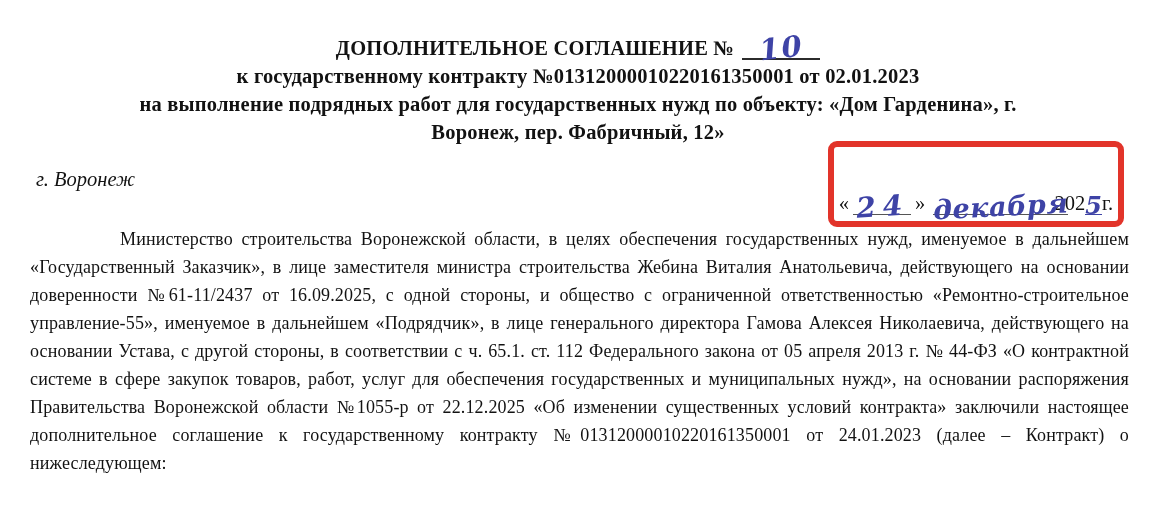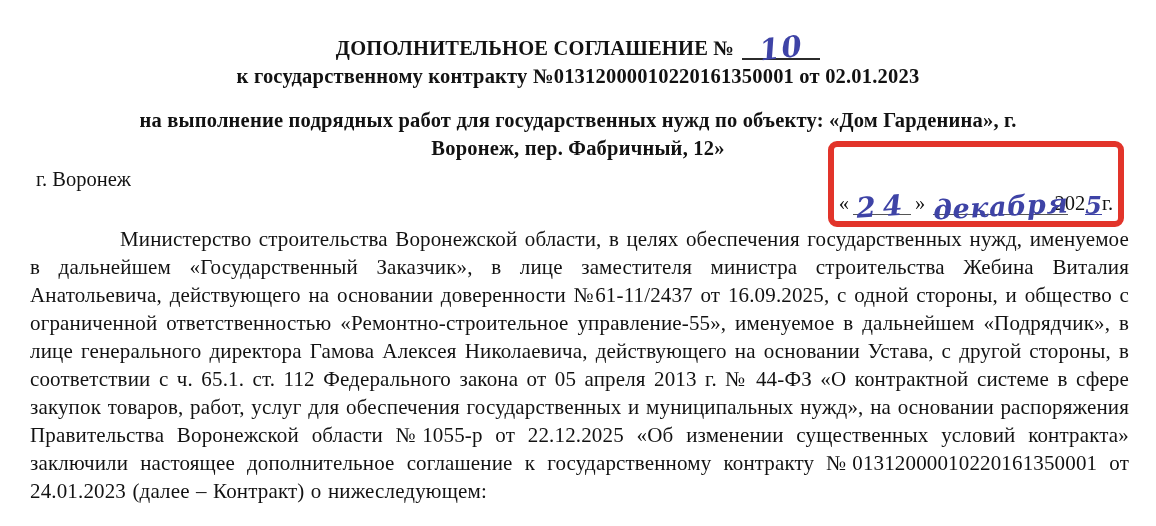--- a/index.html
+++ b/index.html
@@ -37,27 +37,28 @@
     color:#3e43a6;
     font-weight:bold;
   }
   .hw-number{
     display:inline-block;
     font-size:29px;
     transform:rotate(-7deg) translateY(3px);
     letter-spacing:2px;
   }
   .title-line3{
-    max-width:952px;margin:16px auto;
+    max-width:952px;margin:0 auto;
   }
 
   
   .city{
     position:absolute;top:168px;left:36px;
     font-size:20.5px;
+    font-style:italic;
   }
   .date-box{
     position:absolute;top:141px;right:32px;
     width:284px;height:68px;
     border:6px solid #e2342a;
     border-radius:9px;
     display:flex;align-items:flex-end;justify-content:center;
     padding-bottom:6px;
     font-size:20.5px;
     white-space:nowrap;
@@ -82,21 +83,21 @@
   .digit-slot{min-width:16px;border-bottom-color:#3e43a6;}
   .hw-digit{display:inline-block;font-size:24px;transform:translateY(2px);}
   .printed{position:relative;z-index:1;}
 
   
   .body-par{
     position:absolute;top:225px;left:30px;right:27px;
     margin:0;
     text-align:justify;
     text-indent:90px;
-    font-size:21px;
+    font-size:18px;
     line-height:28px;
     letter-spacing:0.15px;
     word-spacing:1px;
   }
 </style>
 </head>
 <body>
 
 <div class="page">
 

